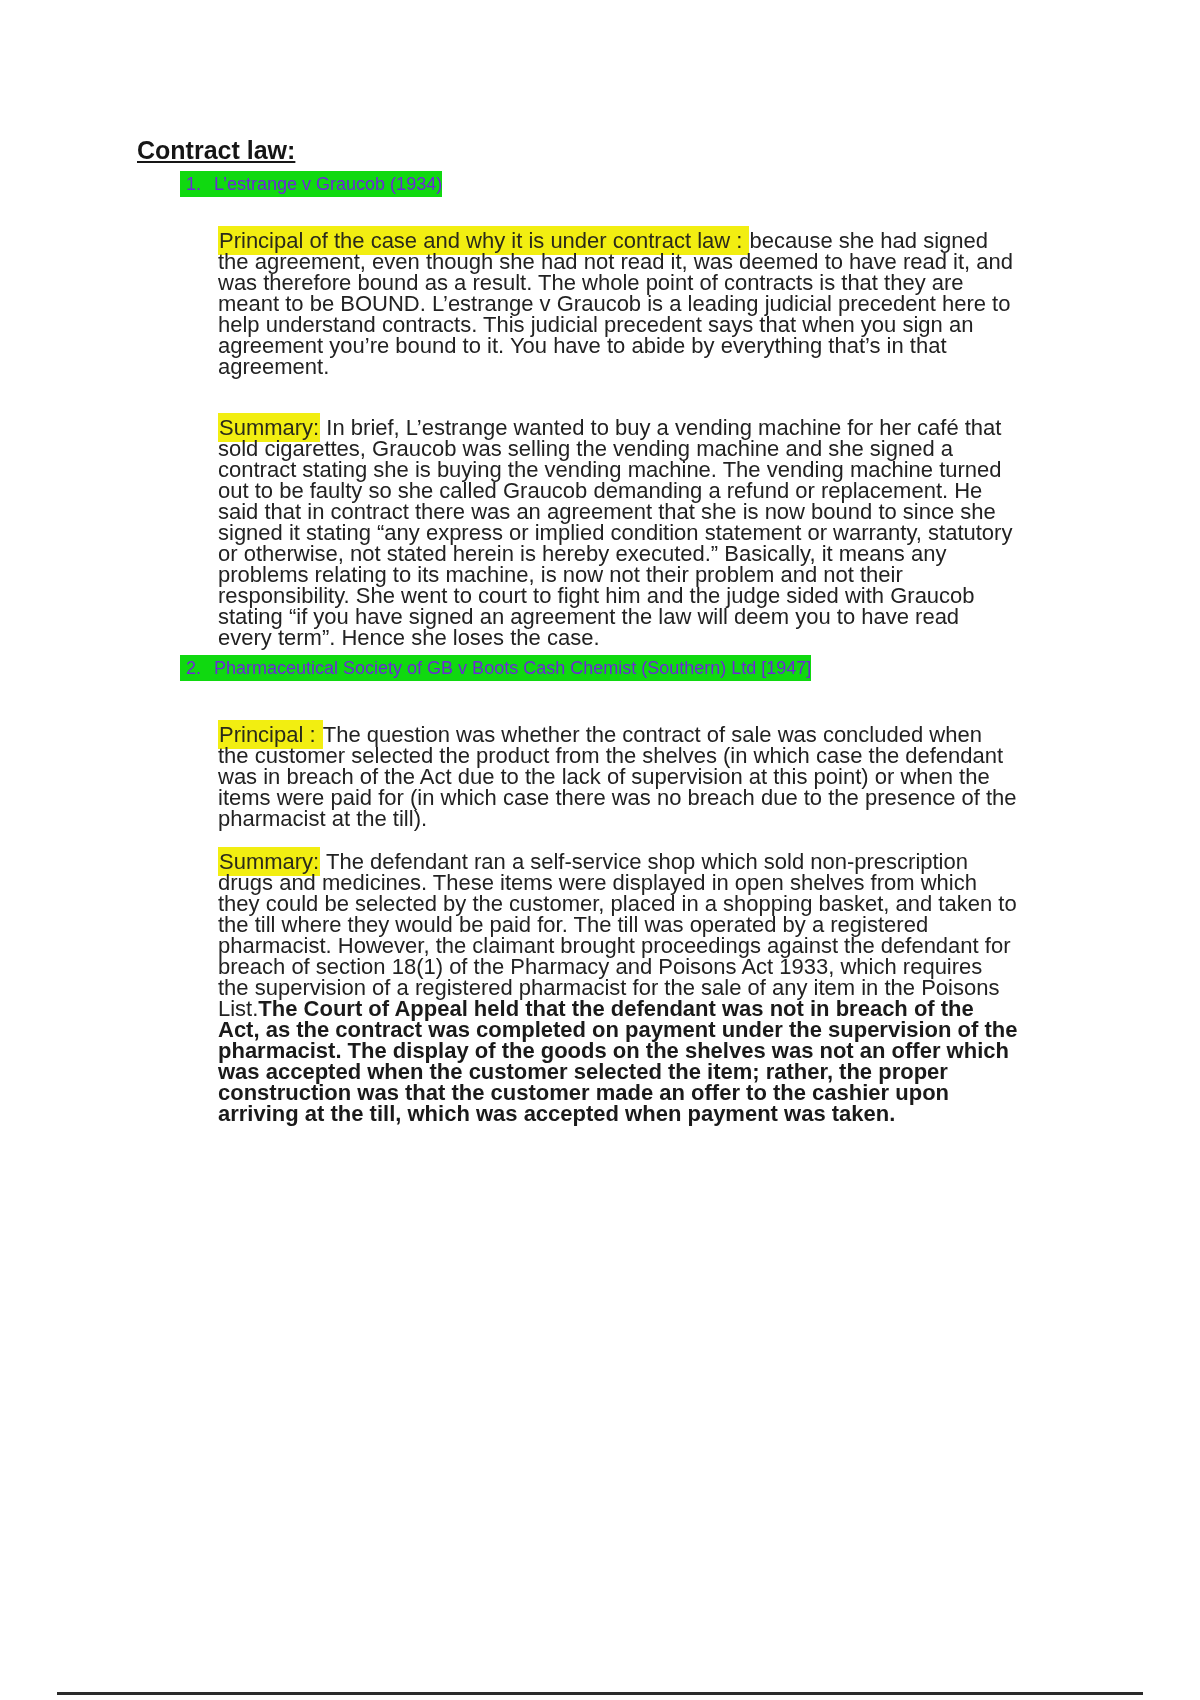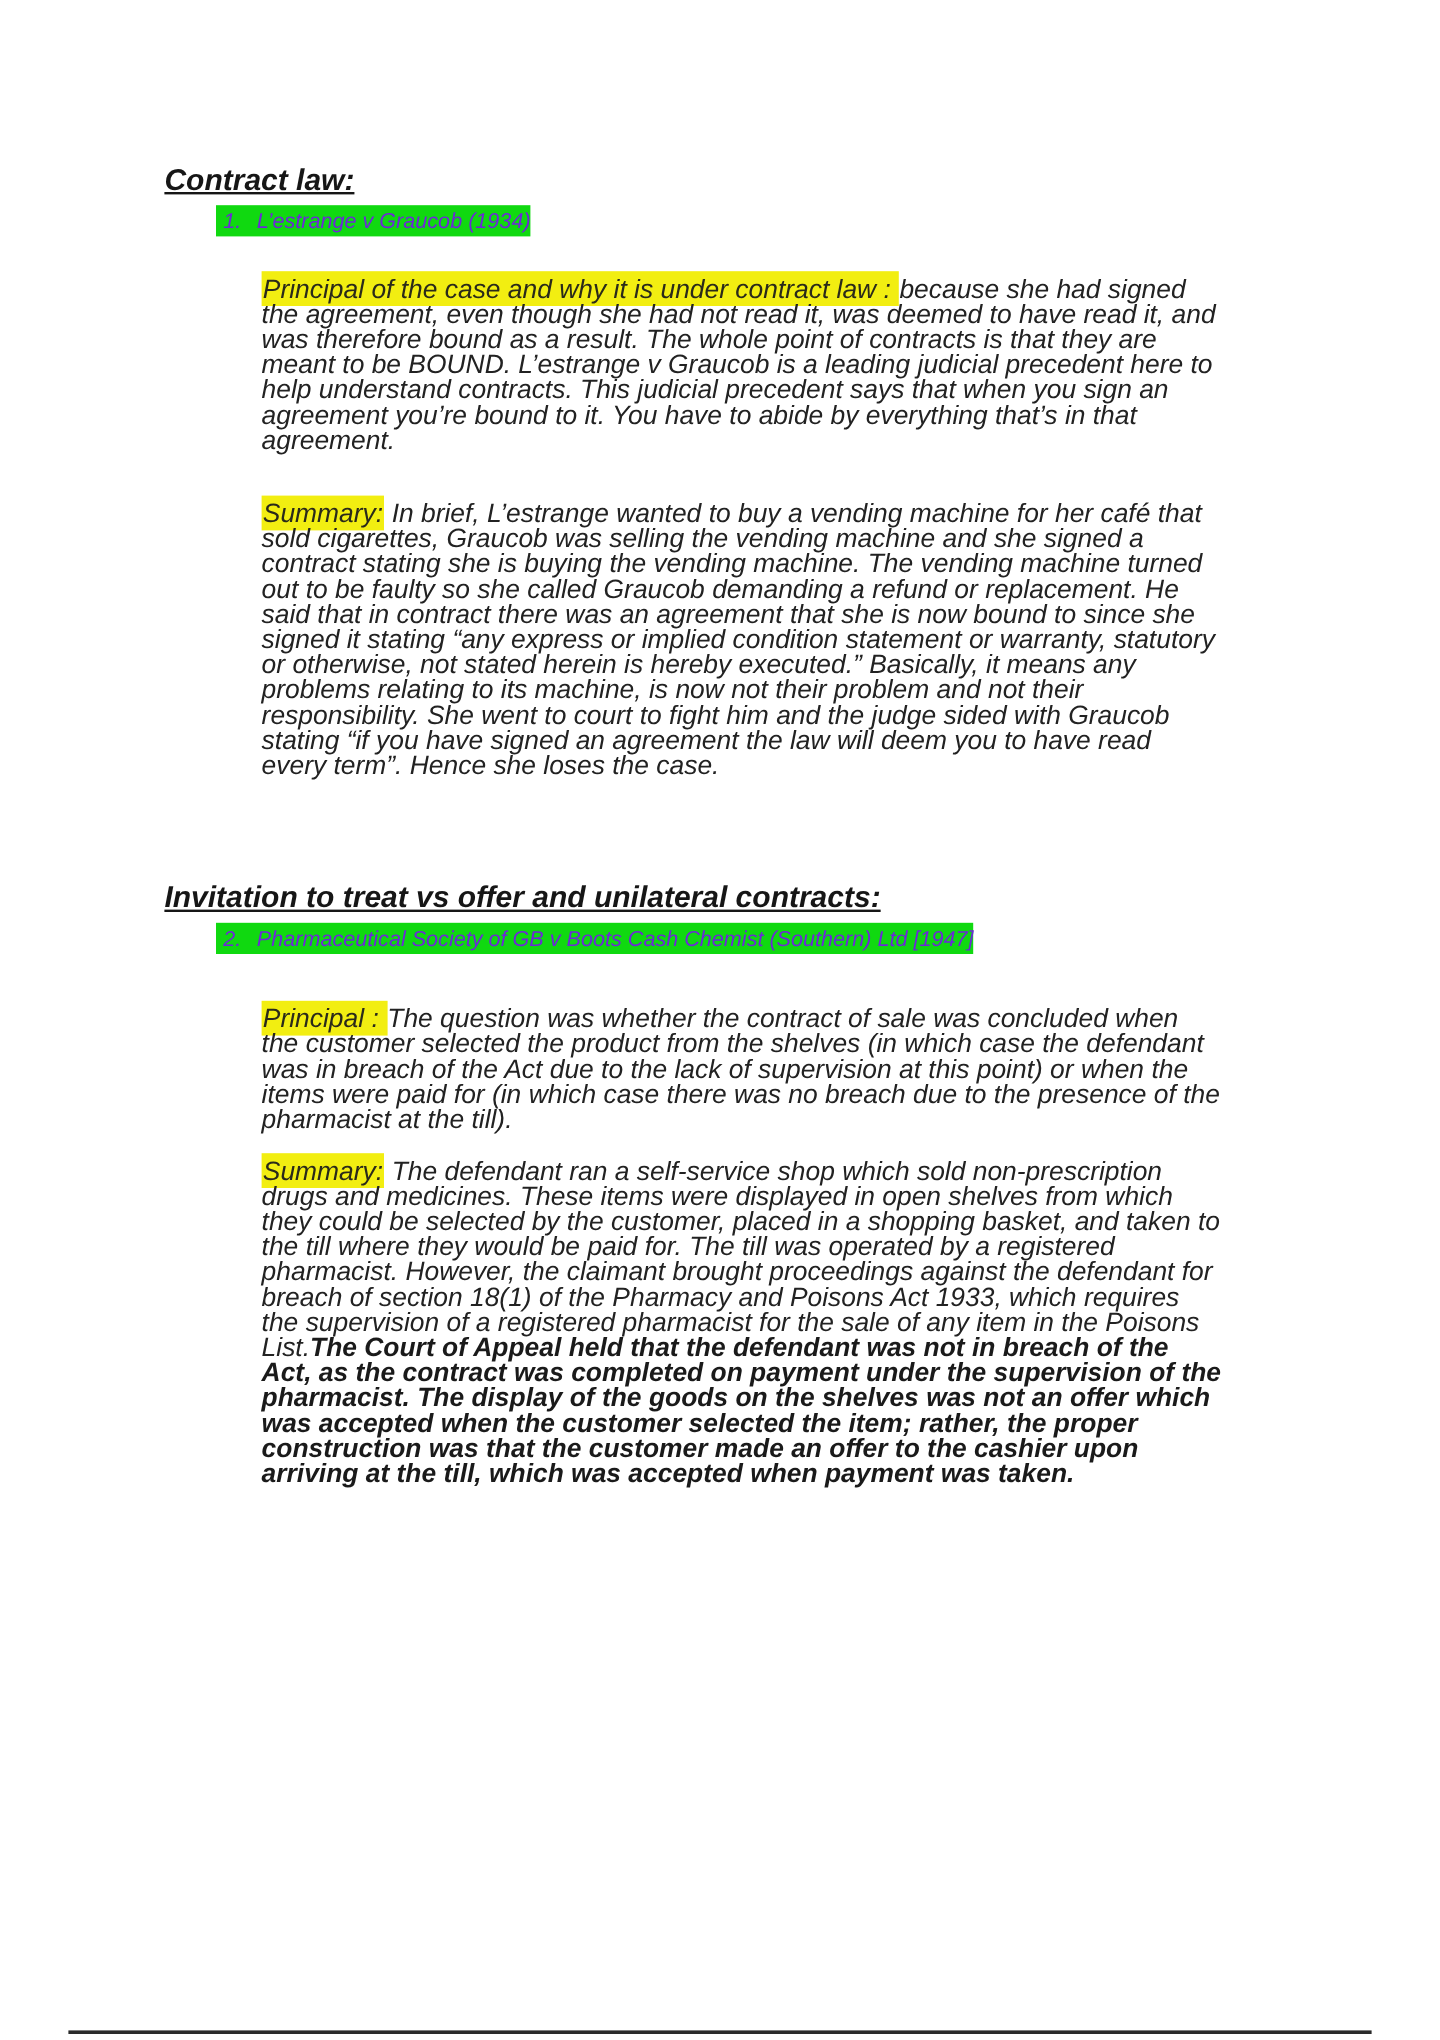--- a/index.html
+++ b/index.html
@@ -8,21 +8,20 @@
     background: #ffffff;
   }
   .page {
     position: relative;
     width: 1200px;
     height: 1700px;
     background: var(--page-bg, #ffffff);
     font-family: "Liberation Sans", sans-serif;
     color: var(--text-color, #202020);
     overflow: hidden;
-    font-style: italic;
   }
   .content {
     padding-top: 136px;
   }
   h1.doc-heading {
     margin: 0 0 0 137px;
     font-size: 25px;
     line-height: 28px;
     font-weight: bold;
     text-decoration: underline;
@@ -84,21 +83,20 @@
     <h1 class="doc-heading">Contract law:</h1>
 
     <div class="case-item">
       <mark class="green"><span class="num">1.</span><span>L’estrange v Graucob (1934)</span></mark>
     </div>
 
     <p class="para gap-sm"><mark class="yellow">Principal of the case and why it is under contract law : </mark><span>because she had signed the agreement, even though she had not read it, was deemed to have read it, and was therefore bound as a result. The whole point of contracts is that they are meant to be BOUND. L’estrange v Graucob is a leading judicial precedent here to help understand contracts. This judicial precedent says that when you sign an agreement you’re bound to it. You have to abide by everything that’s in that agreement.</span></p>
 
     <p class="para gap-sum"><mark class="yellow">Summary:</mark><span> In brief, L’estrange wanted to buy a vending machine for her café that sold cigarettes, Graucob was selling the vending machine and she signed a contract stating she is buying the vending machine. The vending machine turned out to be faulty so she called Graucob demanding a refund or replacement. He said that in contract there was an agreement that she is now bound to since she signed it stating “any express or implied condition statement or warranty, statutory or otherwise, not stated herein is hereby executed.” Basically, it means any problems relating to its machine, is now not their problem and not their responsibility. She went to court to fight him and the judge sided with Graucob stating “if you have signed an agreement the law will deem you to have read every term”. Hence she loses the case.</span></p>
 
-    <h1 class="doc-heading second">Invitation to treat vs offer and unilateral contracts:</h1>
 
     <div class="case-item">
       <mark class="green"><span class="num">2.</span><span>Pharmaceutical Society of GB v Boots Cash Chemist (Southern) Ltd [1947]</span></mark>
     </div>
 
     <p class="para gap-lg"><mark class="yellow">Principal : </mark><span>The question was whether the contract of sale was concluded when the customer selected the product from the shelves (in which case the defendant was in breach of the Act due to the lack of supervision at this point) or when the items were paid for (in which case there was no breach due to the presence of the pharmacist at the till).</span></p>
 
     <p class="para gap-md"><mark class="yellow">Summary:</mark><span> The defendant ran a self-service shop which sold non-prescription drugs and medicines. These items were displayed in open shelves from which they could be selected by the customer, placed in a shopping basket, and taken to the till where they would be paid for. The till was operated by a registered pharmacist. However, the claimant brought proceedings against the defendant for breach of section 18(1) of the Pharmacy and Poisons Act 1933, which requires the supervision of a registered pharmacist for the sale of any item in the Poisons List.</span><span class="bold-run">The Court of Appeal held that the defendant was not in breach of the Act, as the contract was completed on payment under the supervision of the pharmacist. The display of the goods on the shelves was not an offer which was accepted when the customer selected the item; rather, the proper construction was that the customer made an offer to the cashier upon arriving at the till, which was accepted when payment was taken.</span></p>
 
   </div>

